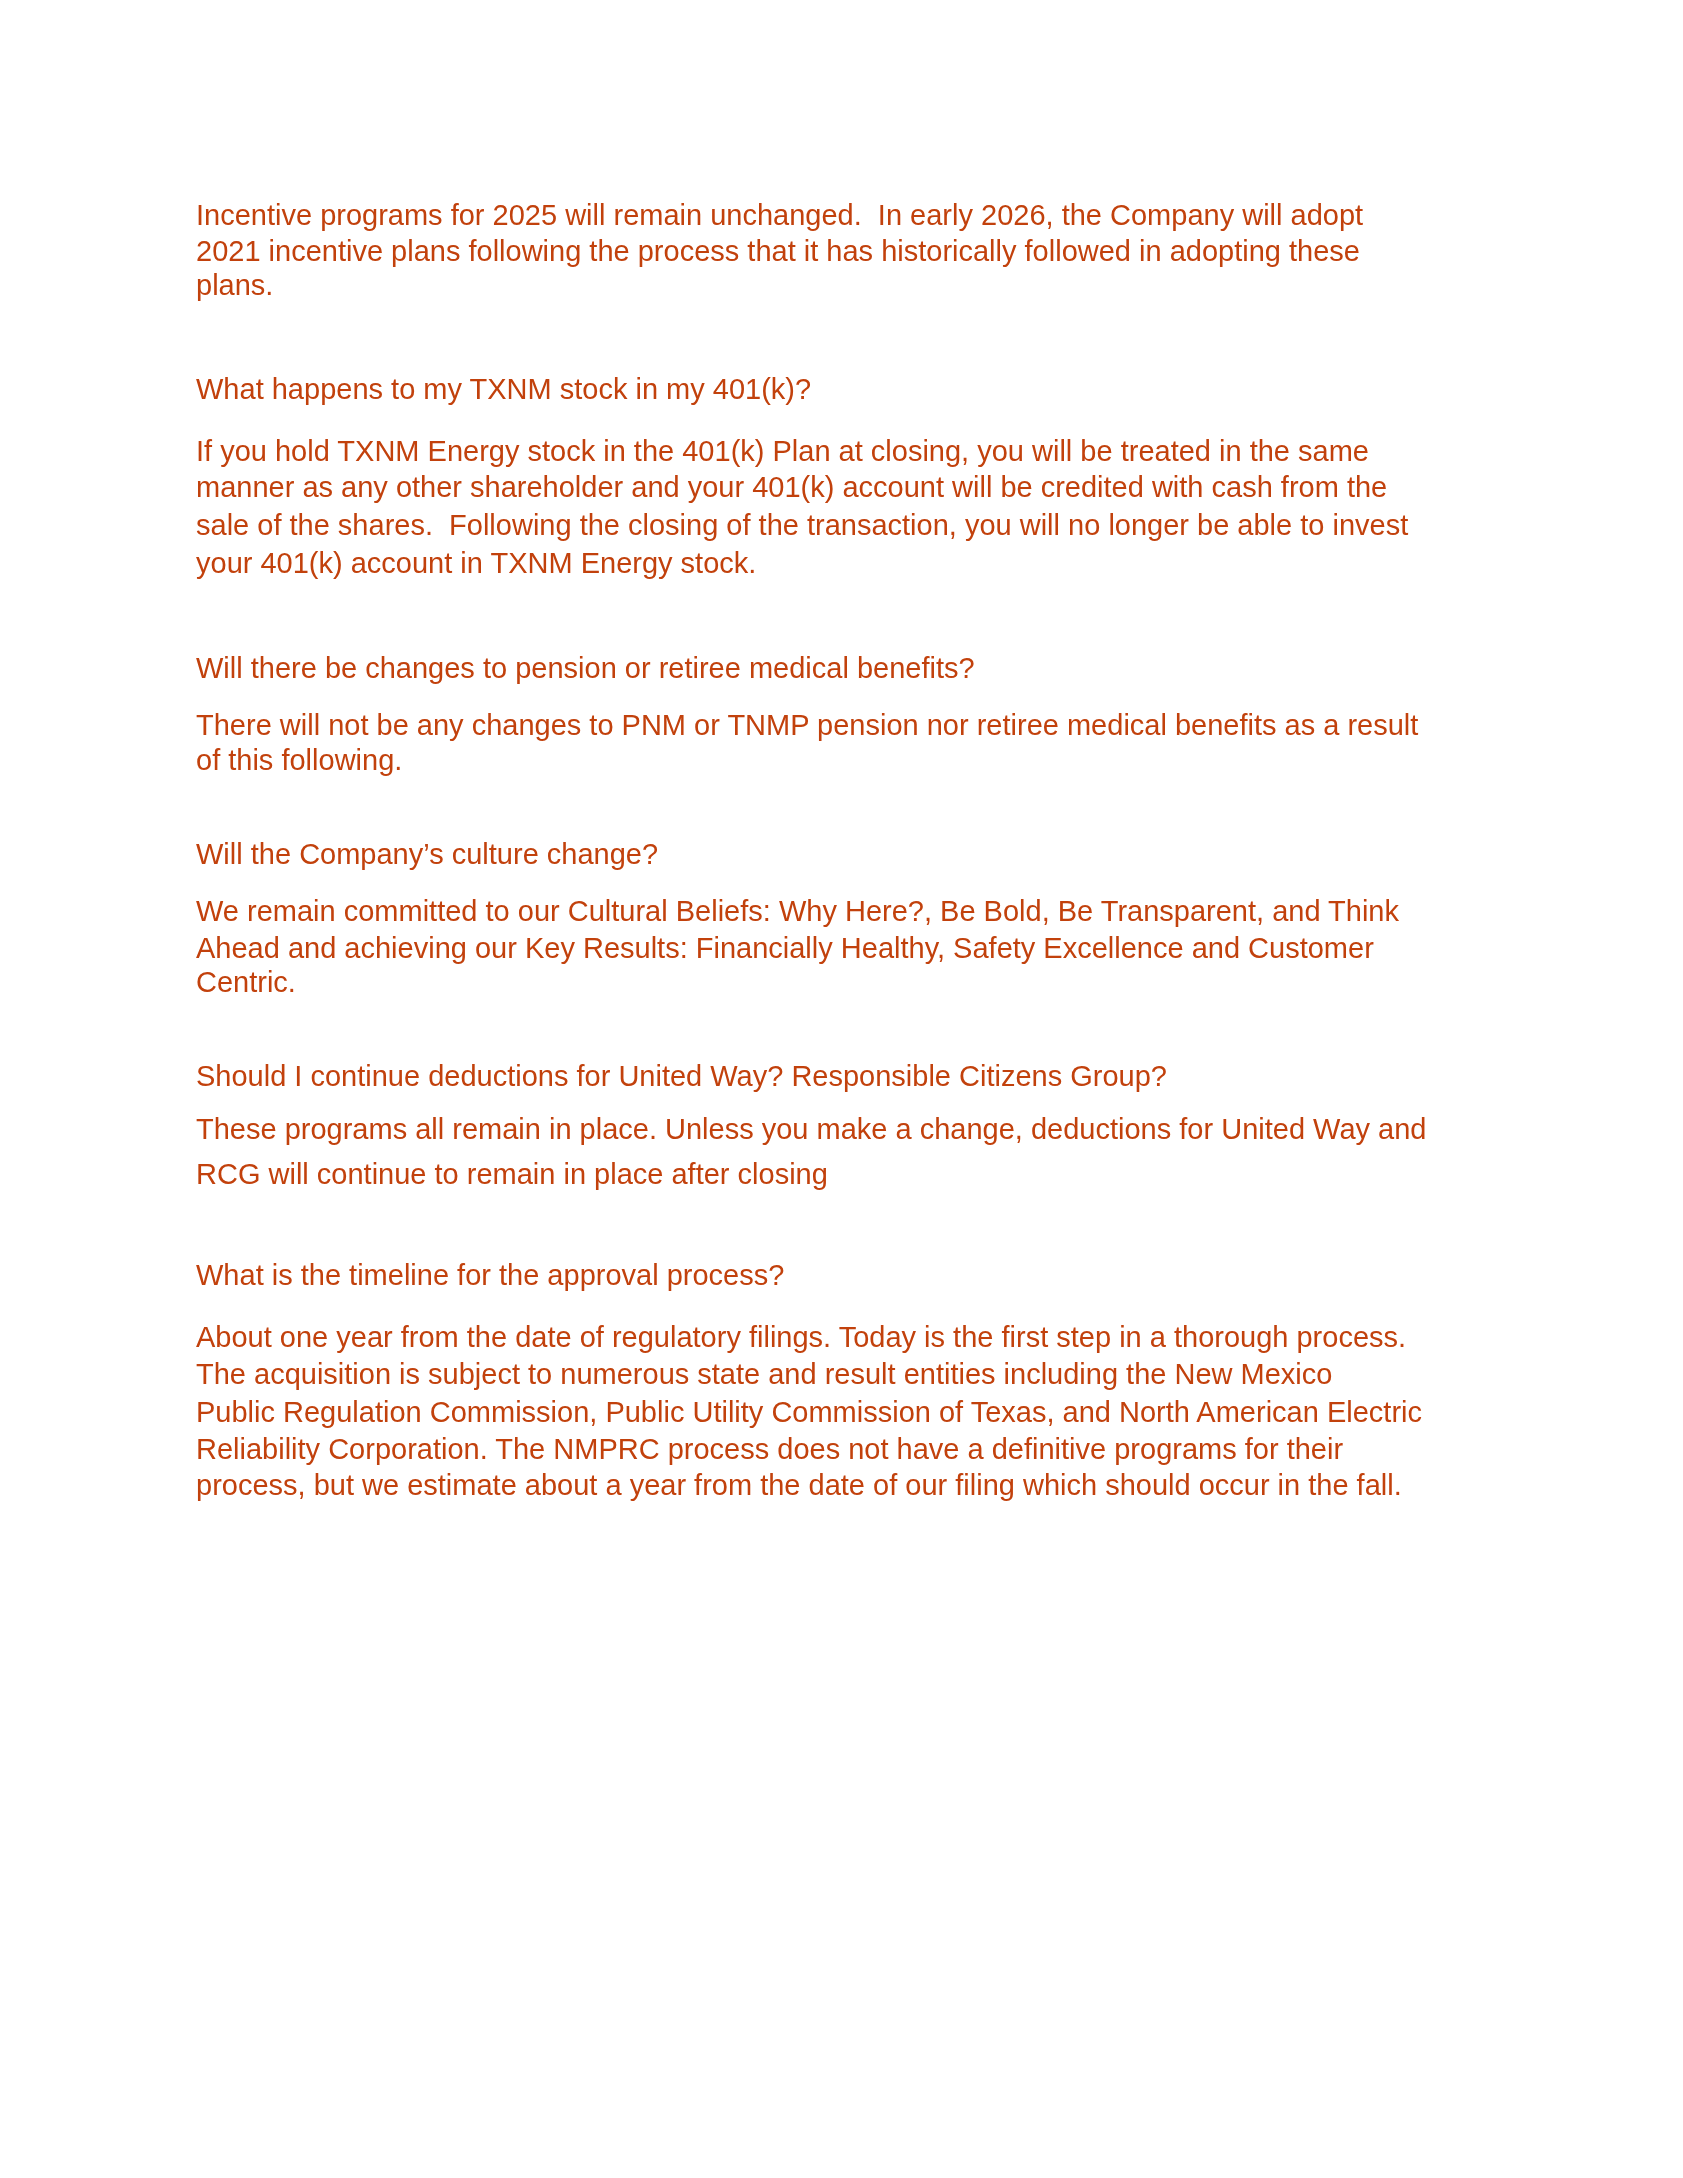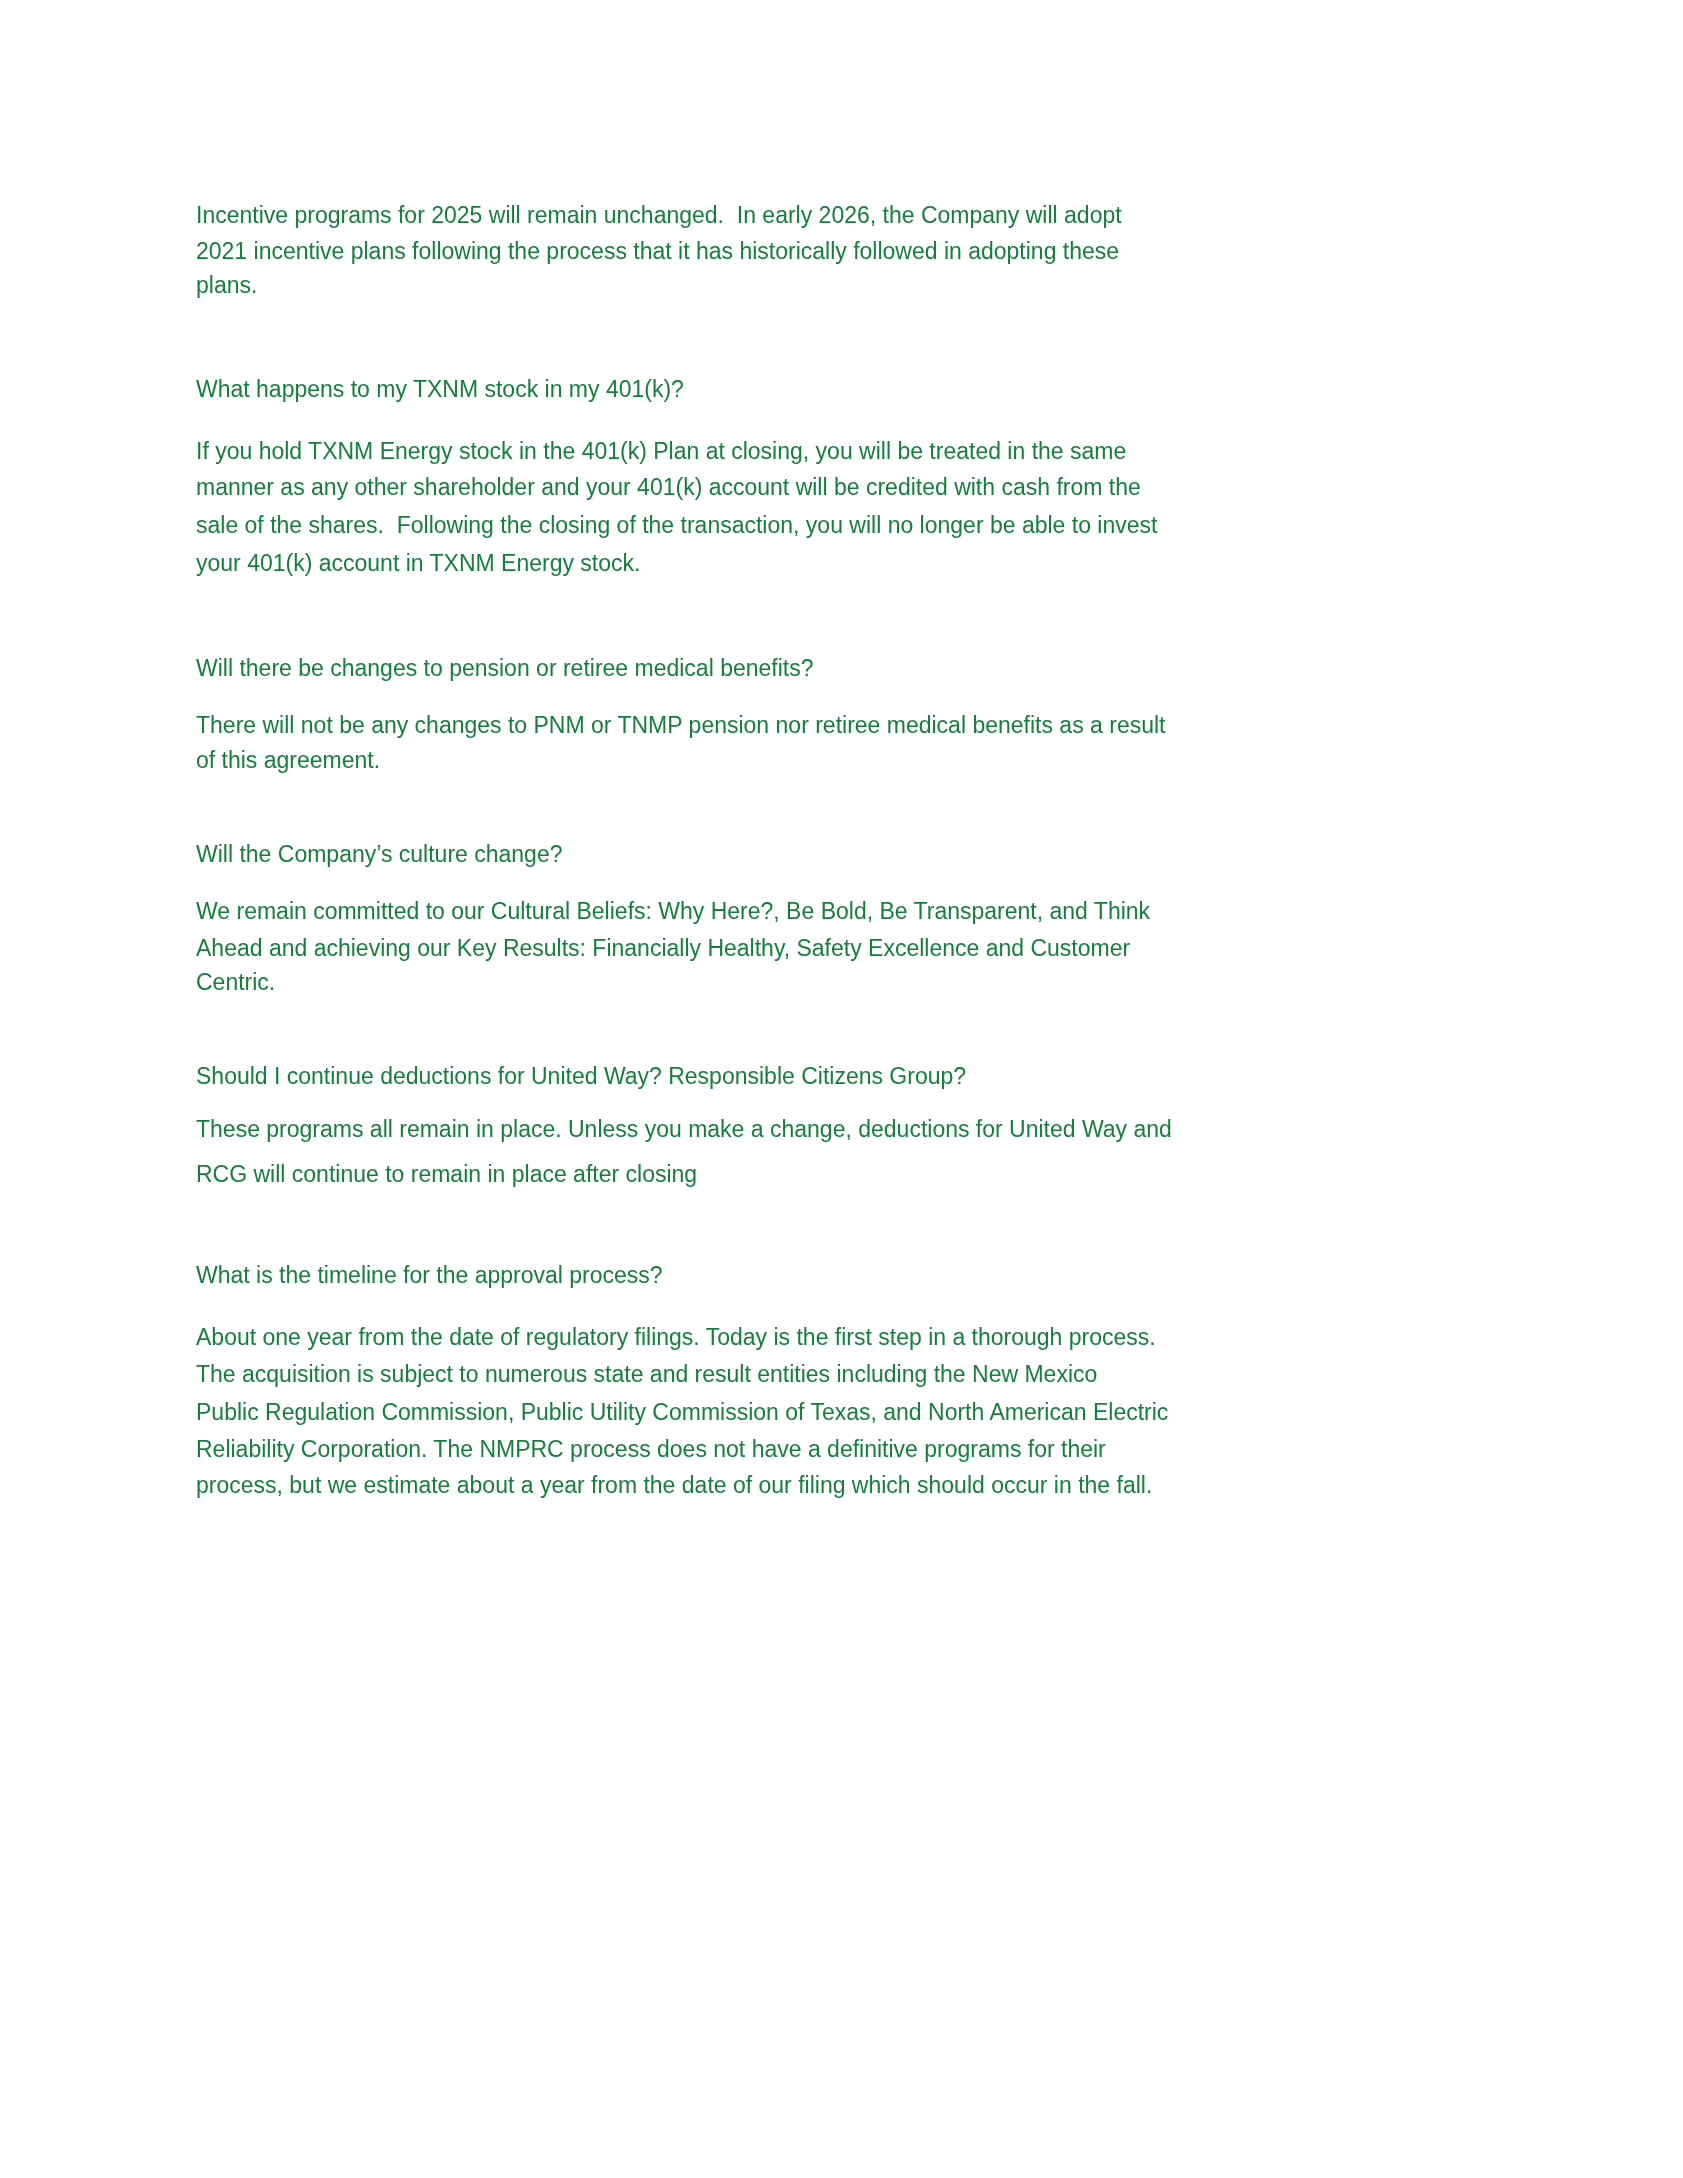--- a/index.html
+++ b/index.html
@@ -20,23 +20,23 @@
       left: 0; top: 0;
       width: 1683px;
       height: 2178px;
       background: #ffffff;
     }
     .ln {
       position: absolute;
       left: 196px;
       height: 36px;
       line-height: 36px;
-      font-size: 23px;
+      font-size: 29px;
       white-space: pre;
-      color: #15803d;
+      color: #c2410c;
     }
     .hd {
       font-weight: normal;
     }
   </style>
 </head>
 <body>
 
 <div class="page">
 
@@ -50,21 +50,21 @@
     <div class="ln hd" style="top:371px">What happens to my TXNM stock in my 401(k)?</div>
     <div class="ln" style="top:433px">If you hold TXNM Energy stock in the 401(k) Plan at closing, you will be treated in the same</div>
     <div class="ln" style="top:469px">manner as any other shareholder and your 401(k) account will be credited with cash from the</div>
     <div class="ln" style="top:507px">sale of the shares.  Following the closing of the transaction, you will no longer be able to invest</div>
     <div class="ln" style="top:545px">your 401(k) account in TXNM Energy stock.</div>
   </div>
 
   <div>
     <div class="ln hd" style="top:650px">Will there be changes to pension or retiree medical benefits?</div>
     <div class="ln" style="top:707px">There will not be any changes to PNM or TNMP pension nor retiree medical benefits as a result</div>
-    <div class="ln" style="top:742px">of this agreement.</div>
+    <div class="ln" style="top:742px">of this following.</div>
   </div>
 
   <div>
     <div class="ln hd" style="top:836px">Will the Company’s culture change?</div>
     <div class="ln" style="top:893px">We remain committed to our Cultural Beliefs: Why Here?, Be Bold, Be Transparent, and Think</div>
     <div class="ln" style="top:930px">Ahead and achieving our Key Results: Financially Healthy, Safety Excellence and Customer</div>
     <div class="ln" style="top:964px">Centric.</div>
   </div>
 
   <div>

